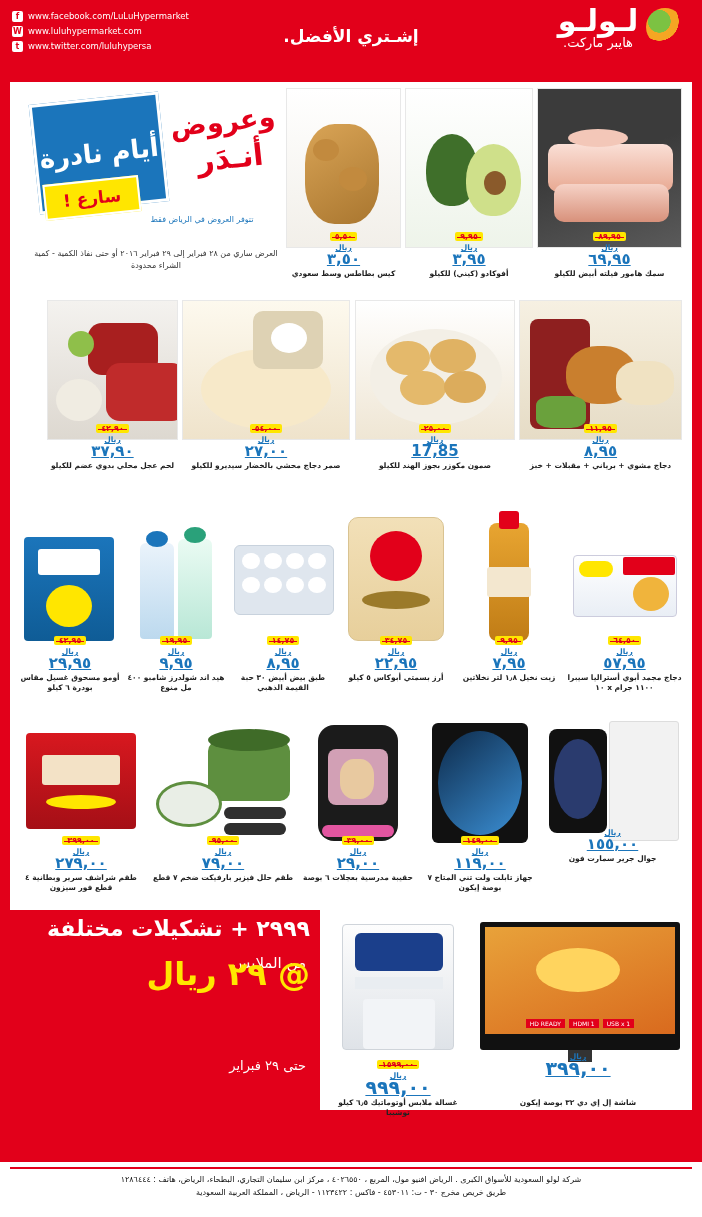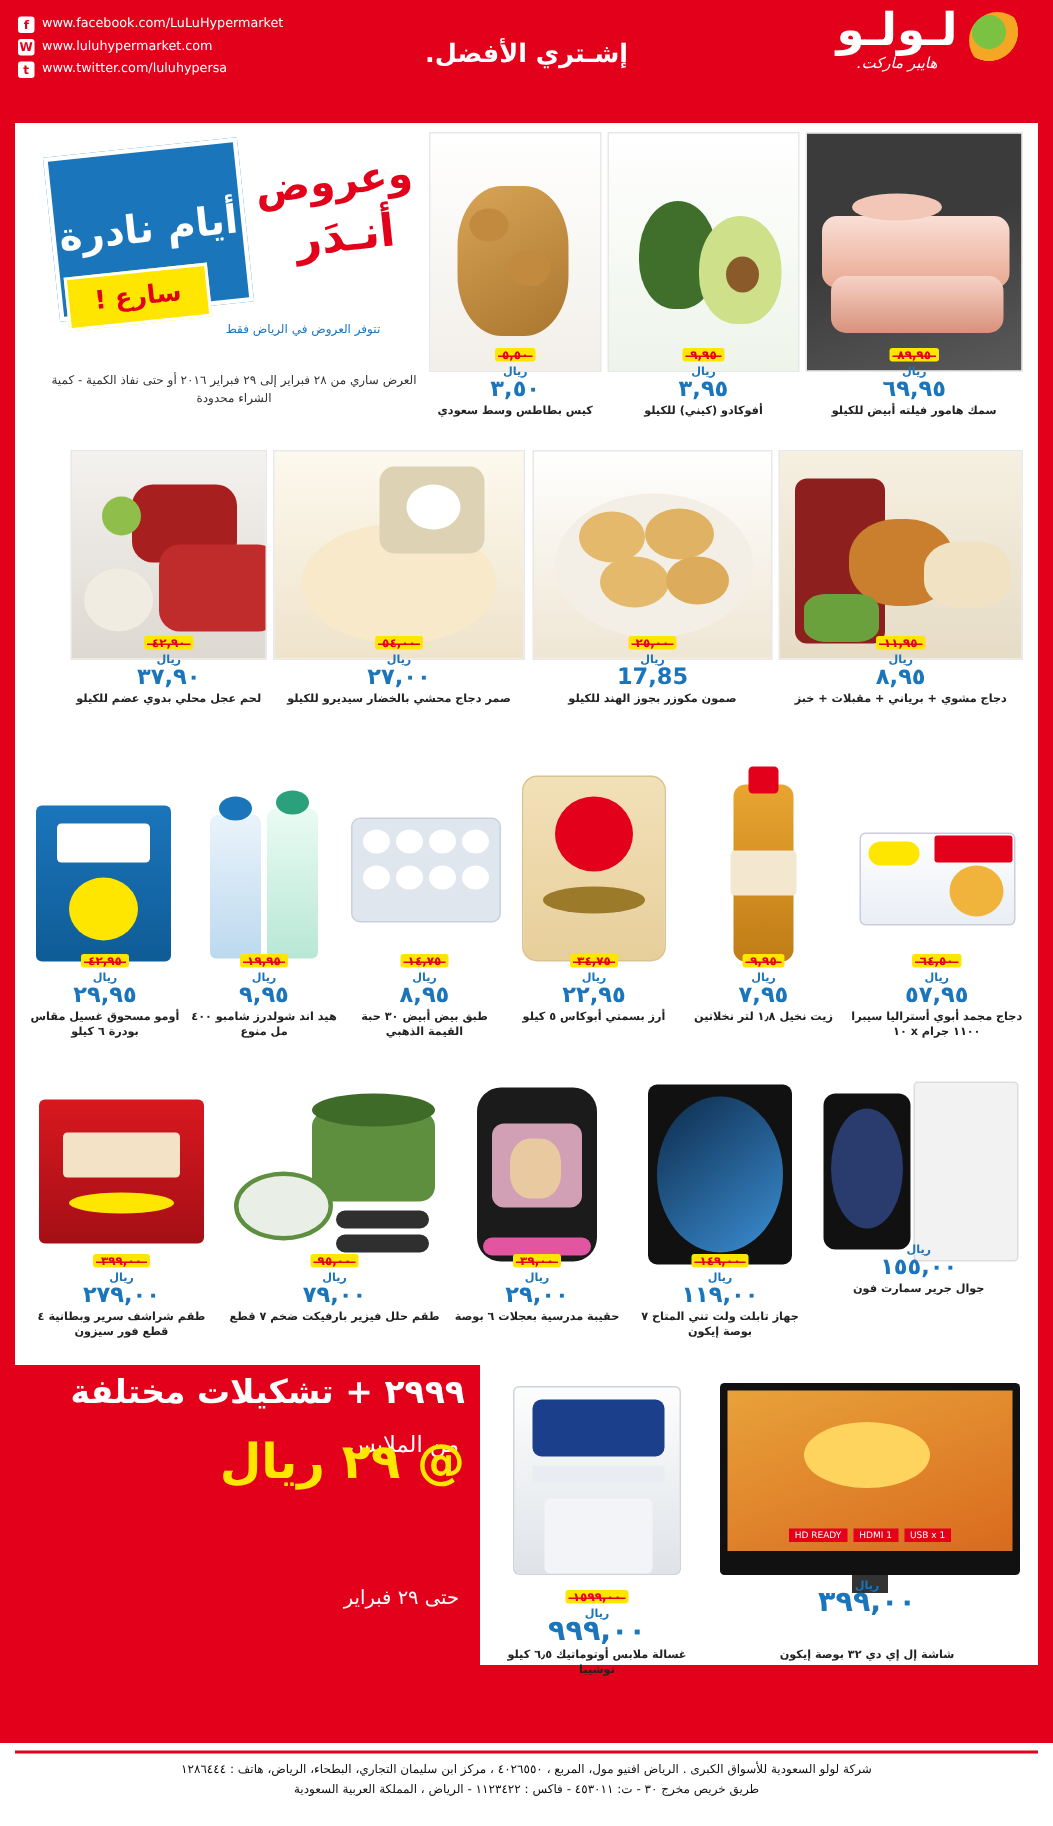--- a/index.html
+++ b/index.html
@@ -30,21 +30,21 @@
     position:absolute; top:26px; left:0; width:702px; text-align:center;
     color:#fff; font-size:17px; font-weight:bold; direction:rtl;
   }
   .logo {
     position:absolute; top:6px; right:14px; width:180px; height:58px;
     text-align:center; direction:rtl;
   }
   .logo .lu {
     color:#fff; font-size:30px; font-weight:bold; line-height:30px; letter-spacing:-1px;
   }
-  .logo .hyper { color:#fff; font-size:10px; line-height:14px;font-style:italic; }
+  .logo .hyper { color:#fff; font-size:13px; line-height:14px; }
   .logo .swirl {
     position:absolute; top:2px; right:4px; width:38px;height:38px;border-radius:50%;
     background: radial-gradient(circle at 35% 35%, #7cc242 0 32%, #f5a623 33% 55%, #e2001a 56% 100%);
   }
 
   
   .redframe {
     position:absolute; top:72px; left:0; width:702px; height:1090px; background:#e2001a;
   }
   .white-panel {
@@ -84,21 +84,21 @@
     color:#333; font-size:8px; line-height:12px; text-align:center;
   }
 
   
   .cell { position:absolute; }
   .ph {
     width:100%; border:1px solid #e8e8e8; overflow:hidden; position:relative;
   }
   .pricetag {
     position:absolute; direction:rtl; text-align:center;
-    color:#1b75bb; font-weight:bold; z-index:4;
+    color:#1b75bb; font-weight:bold; z-index:4;text-decoration:underline;
   }
   .pricetag .old {
     display:inline-block; background:#ffe600; color:#e2001a; font-size:8px;
     padding:0px 5px; border-radius:2px; position:relative;
   }
   .pricetag .old::after{
     content:""; position:absolute; left:2px; right:2px; top:50%; height:1px; background:#e2001a;
   }
   .pricetag .riyal { font-size:7.5px; color:#1b75bb; line-height:9px; }
   .pricetag .new { font-size:15px; color:#1b75bb; line-height:15px; font-weight:bold; }

